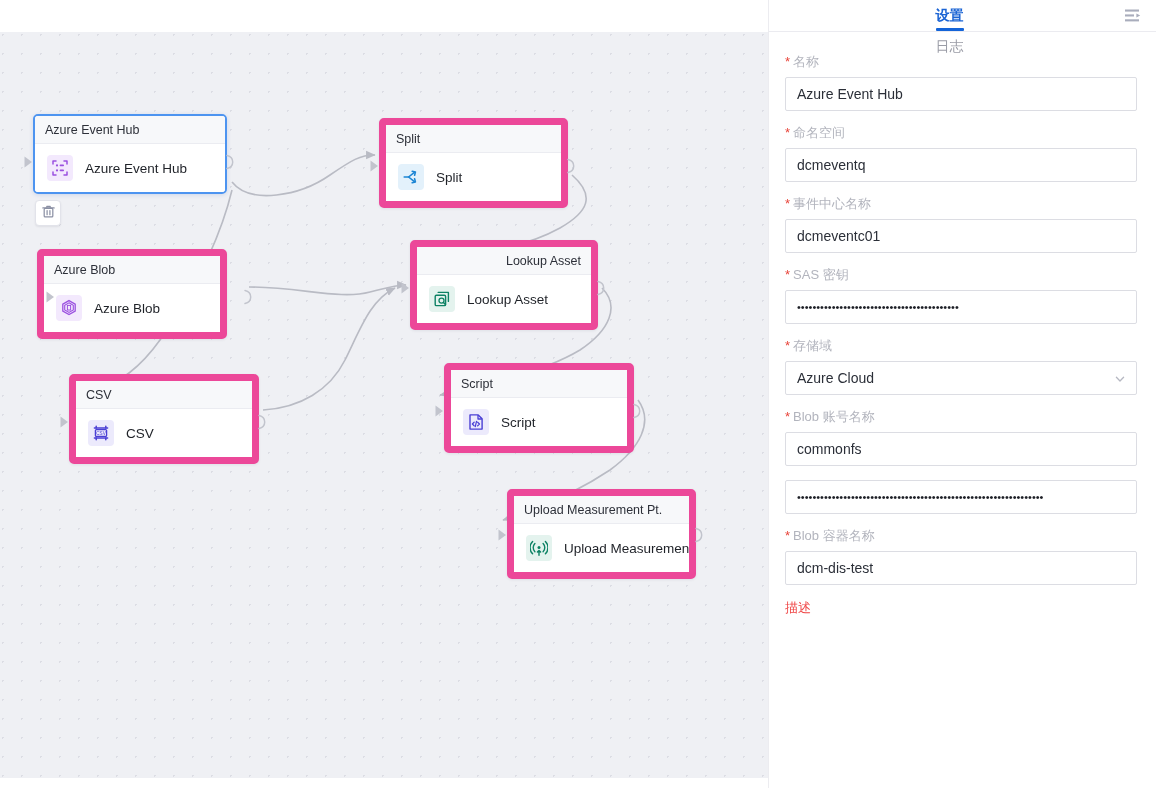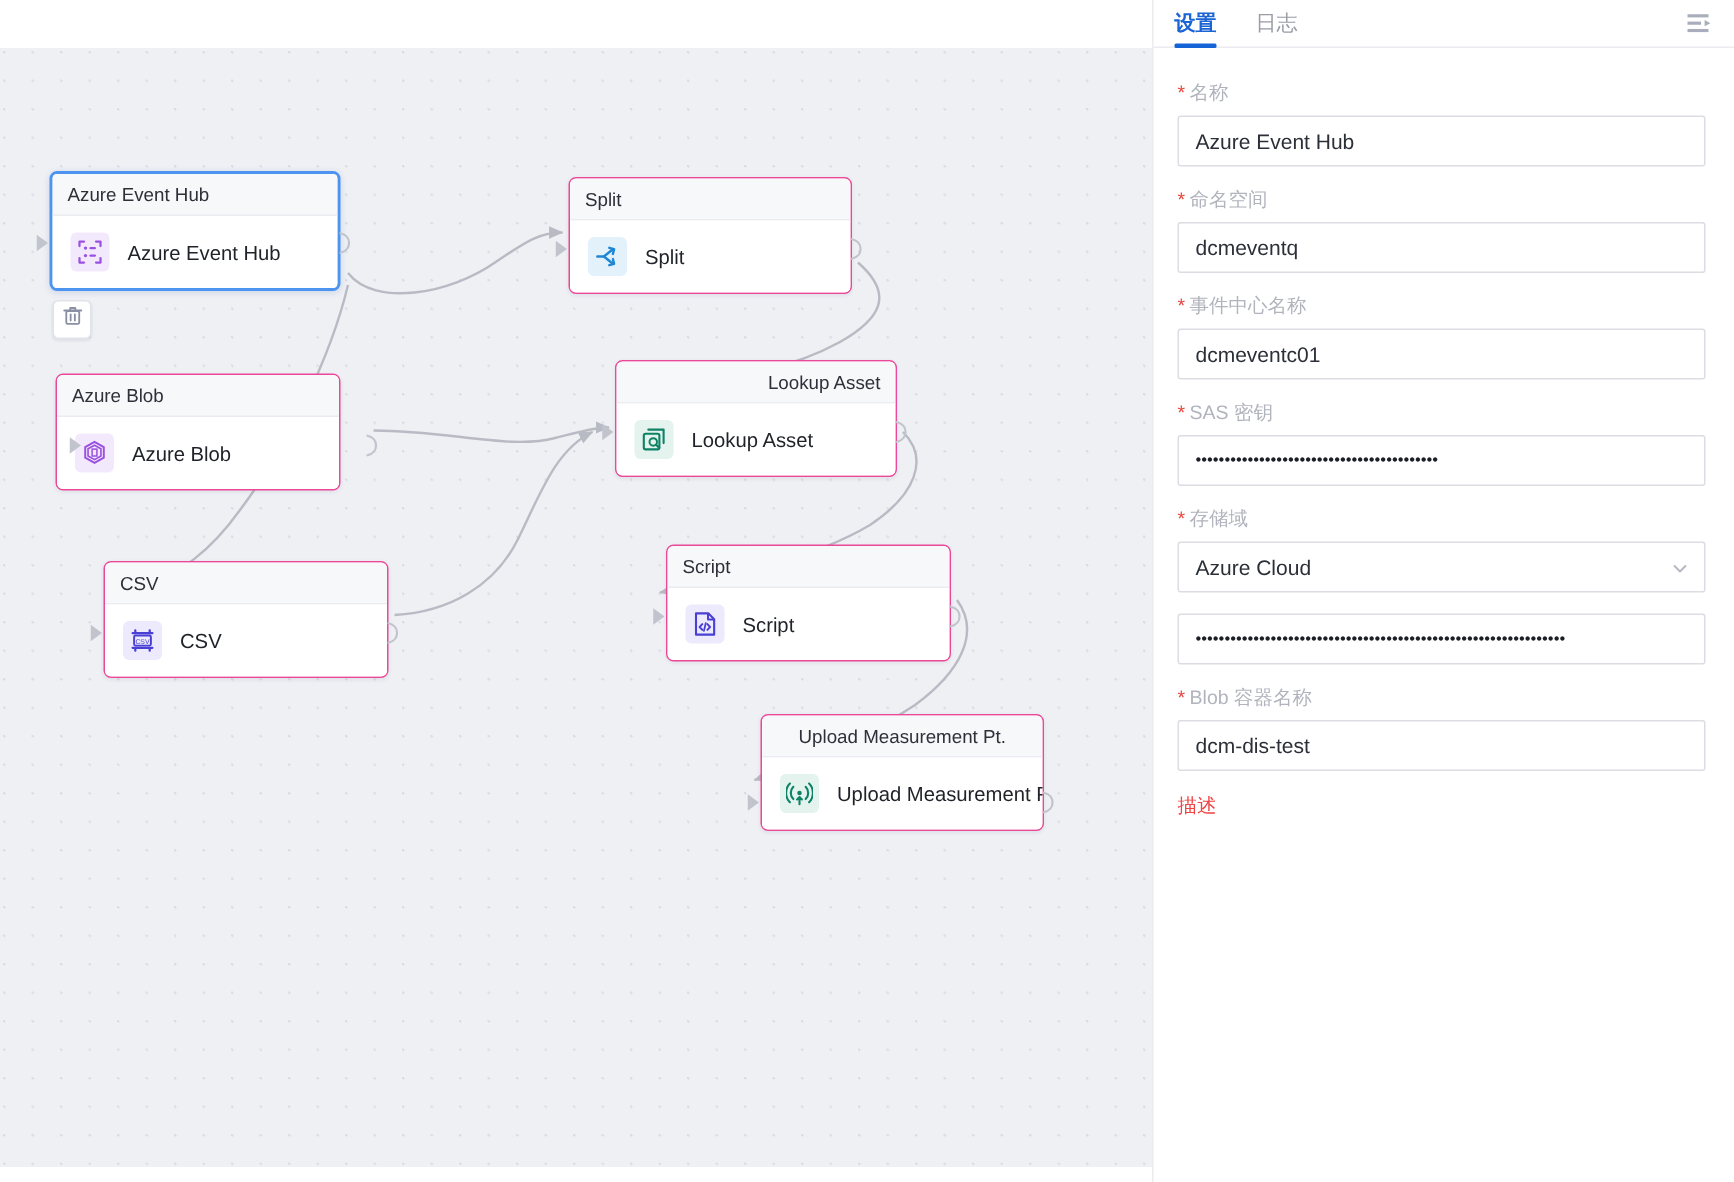--- a/index.html
+++ b/index.html
@@ -24,21 +24,21 @@
     background-image:
       radial-gradient(circle at 0.8px 0.8px, #dcdde4 0.85px, transparent 0.9px);
     background-size: 19px 19px;
     background-position: 2px 2px;
   }
   #edges { position: absolute; left: 0; top: 0; width: 768px; height: 788px; pointer-events: none; }
 
   .node {
     position: absolute;
     background: #ffffff;
-    border: 1px solid #ec4899;
+    border: 7px solid #ec4899;
     border-radius: 5px;
     box-shadow: 0 1px 3px rgba(20,25,50,0.07);
     overflow: hidden;
   }
   .node.selected {
     border: 2px solid #4d94f0;
     box-shadow: 0 1px 4px rgba(40,90,180,0.16);
   }
   .node-title {
     height: 28px; line-height: 28px;
@@ -86,20 +86,21 @@
     background: #ffffff;
     border-left: 1px solid #ececf0;
     overflow: hidden;
   }
   #panel-head {
     position: relative;
     height: 32px;
     border-bottom: 1px solid #ebebf0;
     display: flex; align-items: center;
     padding: 0 14px;
+    flex-direction: column;
   }
   .tab {
     position: relative;
     font-size: 14px;
     color: #9a9ca6;
     margin-right: 26px;
     height: 32px; line-height: 31px;
     cursor: pointer;
   }
   .tab.active { color: #1b64d4; font-weight: 600; }
@@ -291,21 +292,21 @@
             </div>
             <div class="node-label">Script</div>
           </div>
         </div>
         <div class="port" style="left: 633px; top: 403px;"><svg xmlns="http://www.w3.org/2000/svg" width="11" height="16" viewBox="0 0 11 16" fill="none">
             <path d="M1 1.5 C8.6 3.2 8.6 12.6 1 14.5" stroke="#c2c4cd" stroke-width="1.5" stroke-linecap="round"></path>
           </svg></div>
         <div class="port" style="left: 434px; top: 404px;"><svg xmlns="http://www.w3.org/2000/svg" width="11" height="14" viewBox="0 0 11 14" fill="none">
             <path d="M1.5 1.5 L9 7 L1.5 12.5 Z" fill="#c2c4cd"></path>
           </svg></div>
-        <div class="node" style="left: 507px; top: 476px; width: 189px; text-align: center;">
+        <div class="node" style="left: 507px; top: 489px; width: 189px;">
           <div class="node-title">Upload Measurement Pt.</div>
           <div class="node-body">
             <div class="node-ico" style="background: rgb(228, 243, 238);">
               <svg xmlns="http://www.w3.org/2000/svg" width="18" height="18" viewBox="0 0 18 18" fill="none">
                 <circle cx="9" cy="8.6" r="1.5" fill="#0d8264"></circle>
                 <path d="M4.9 4.5 A5.8 5.8 0 0 0 4.9 12.7" stroke="#0d8264" stroke-width="1.4" stroke-linecap="round"></path>
                 <path d="M13.1 4.5 A5.8 5.8 0 0 1 13.1 12.7" stroke="#0d8264" stroke-width="1.4" stroke-linecap="round"></path>
                 <path d="M2.6 2.4 A8.8 8.8 0 0 0 2.6 14.8" stroke="#0d8264" stroke-width="1.4" stroke-linecap="round"></path>
                 <path d="M15.4 2.4 A8.8 8.8 0 0 1 15.4 14.8" stroke="#0d8264" stroke-width="1.4" stroke-linecap="round"></path>
                 <path d="M9 16.2 V11.4 M9 11.4 L7.4 13 M9 11.4 L10.6 13" stroke="#0d8264" stroke-width="1.4" stroke-linecap="round" stroke-linejoin="round"></path>
@@ -374,20 +375,26 @@
         <div class="field">
           <div class="flabel"><span class="req">*</span><span>存储域</span></div>
           <div class="inp select">
             <span>Azure Cloud</span>
             <span class="chev"><svg xmlns="http://www.w3.org/2000/svg" width="12" height="12" viewBox="0 0 12 12" fill="none">
                 <path d="M2.4 4.3 L6 8 L9.6 4.3" stroke="#b6b8c2" stroke-width="1.3" stroke-linecap="round" stroke-linejoin="round"></path>
               </svg></span>
           </div>
         </div>
         <div class="field">
+          <div class="flabel"><span class="req">*</span><span>Blob 账号名称</span></div>
+          <div class="inp">
+            <span>commonfs</span>
+          </div>
+        </div>
+        <div class="field">
           <div class="inp pw">
             <span>••••••••••••••••••••••••••••••••••••••••••••••••••••••••••••••••</span>
           </div>
         </div>
         <div class="field">
           <div class="flabel"><span class="req">*</span><span>Blob 容器名称</span></div>
           <div class="inp">
             <span>dcm-dis-test</span>
           </div>
         </div>

